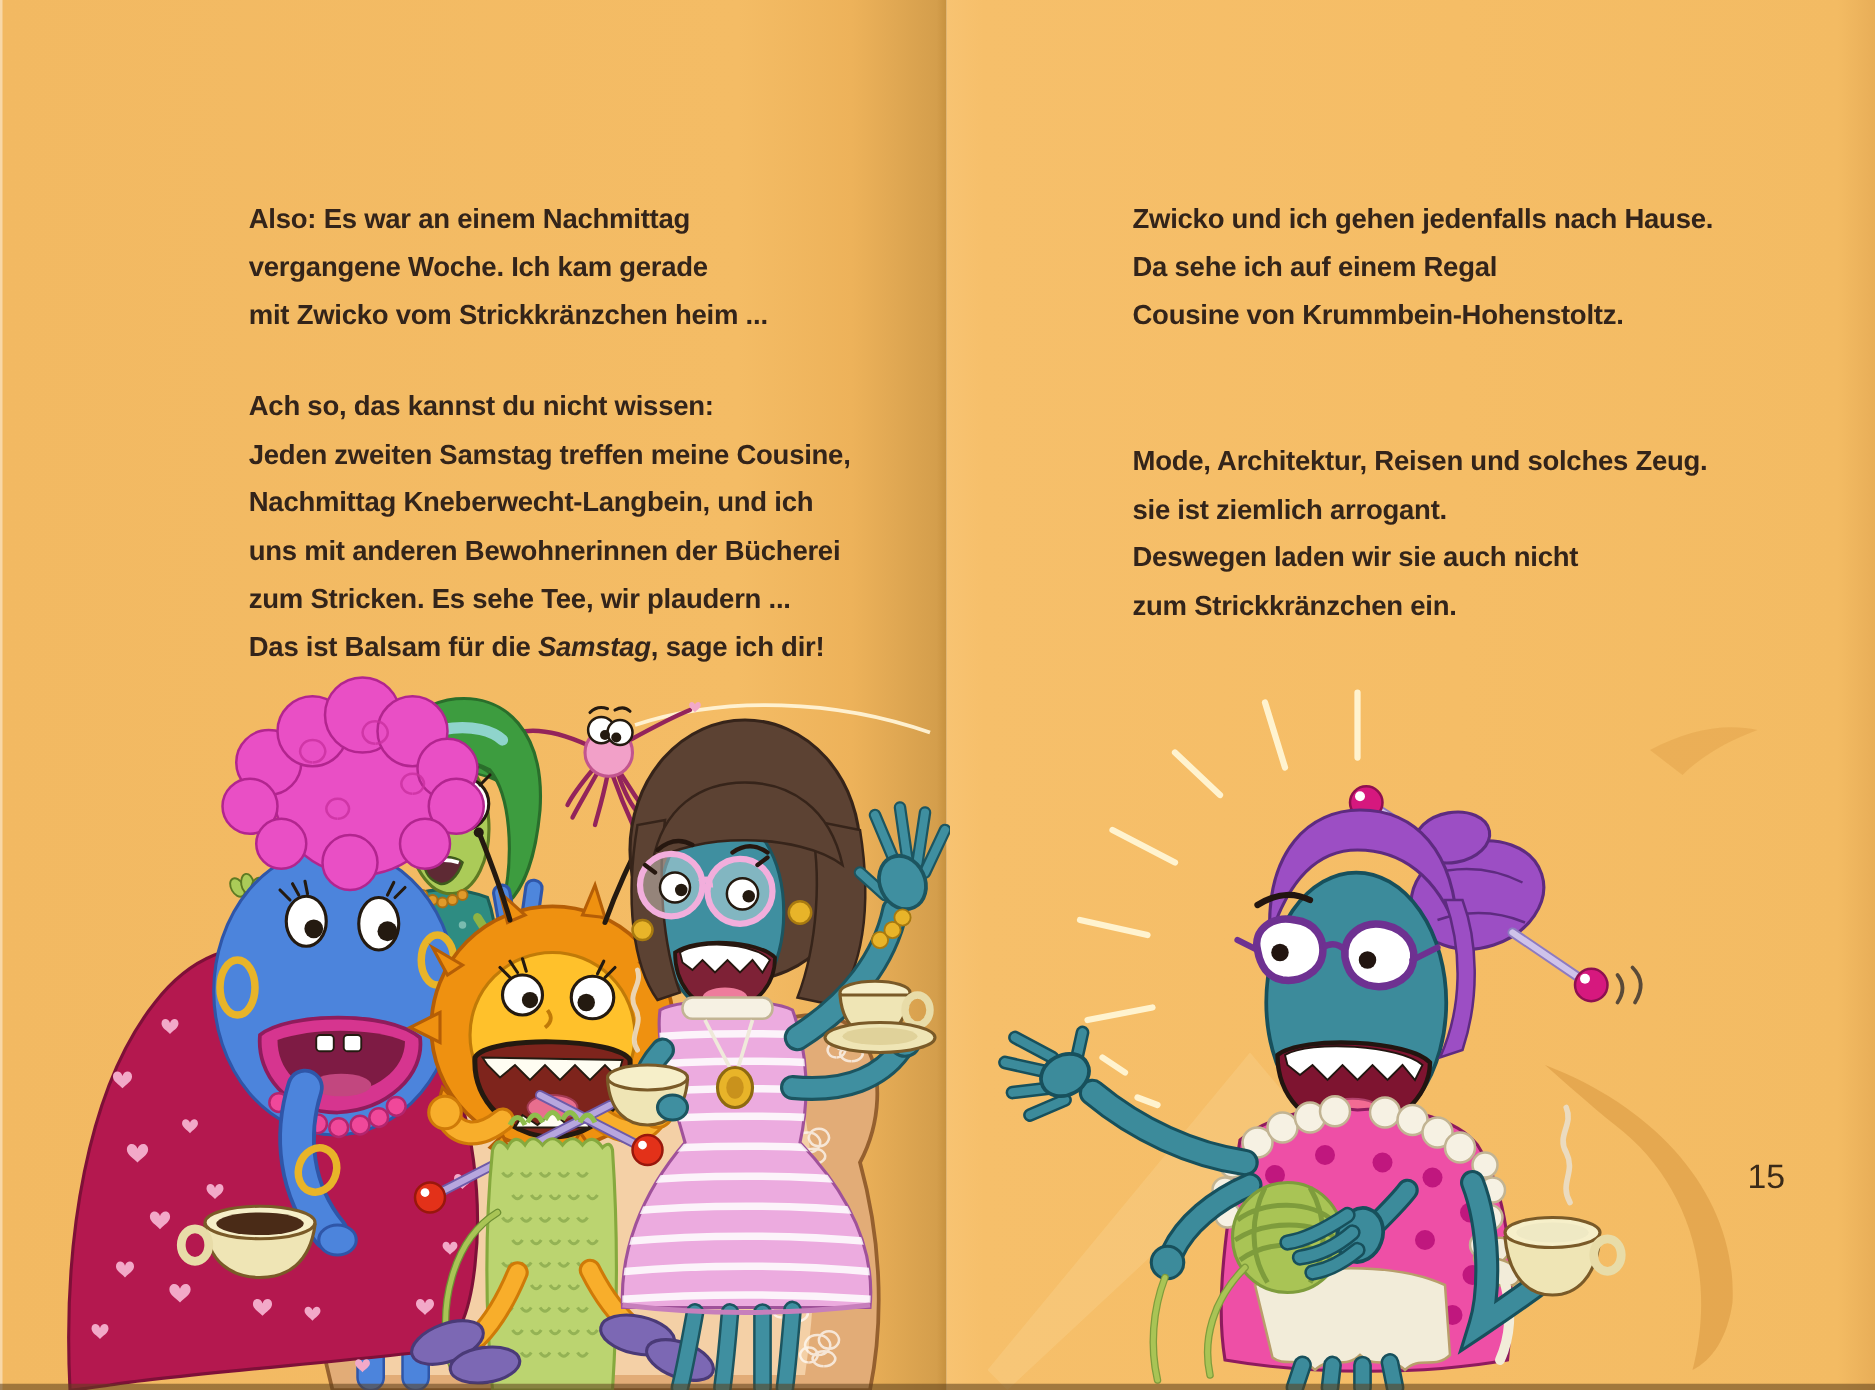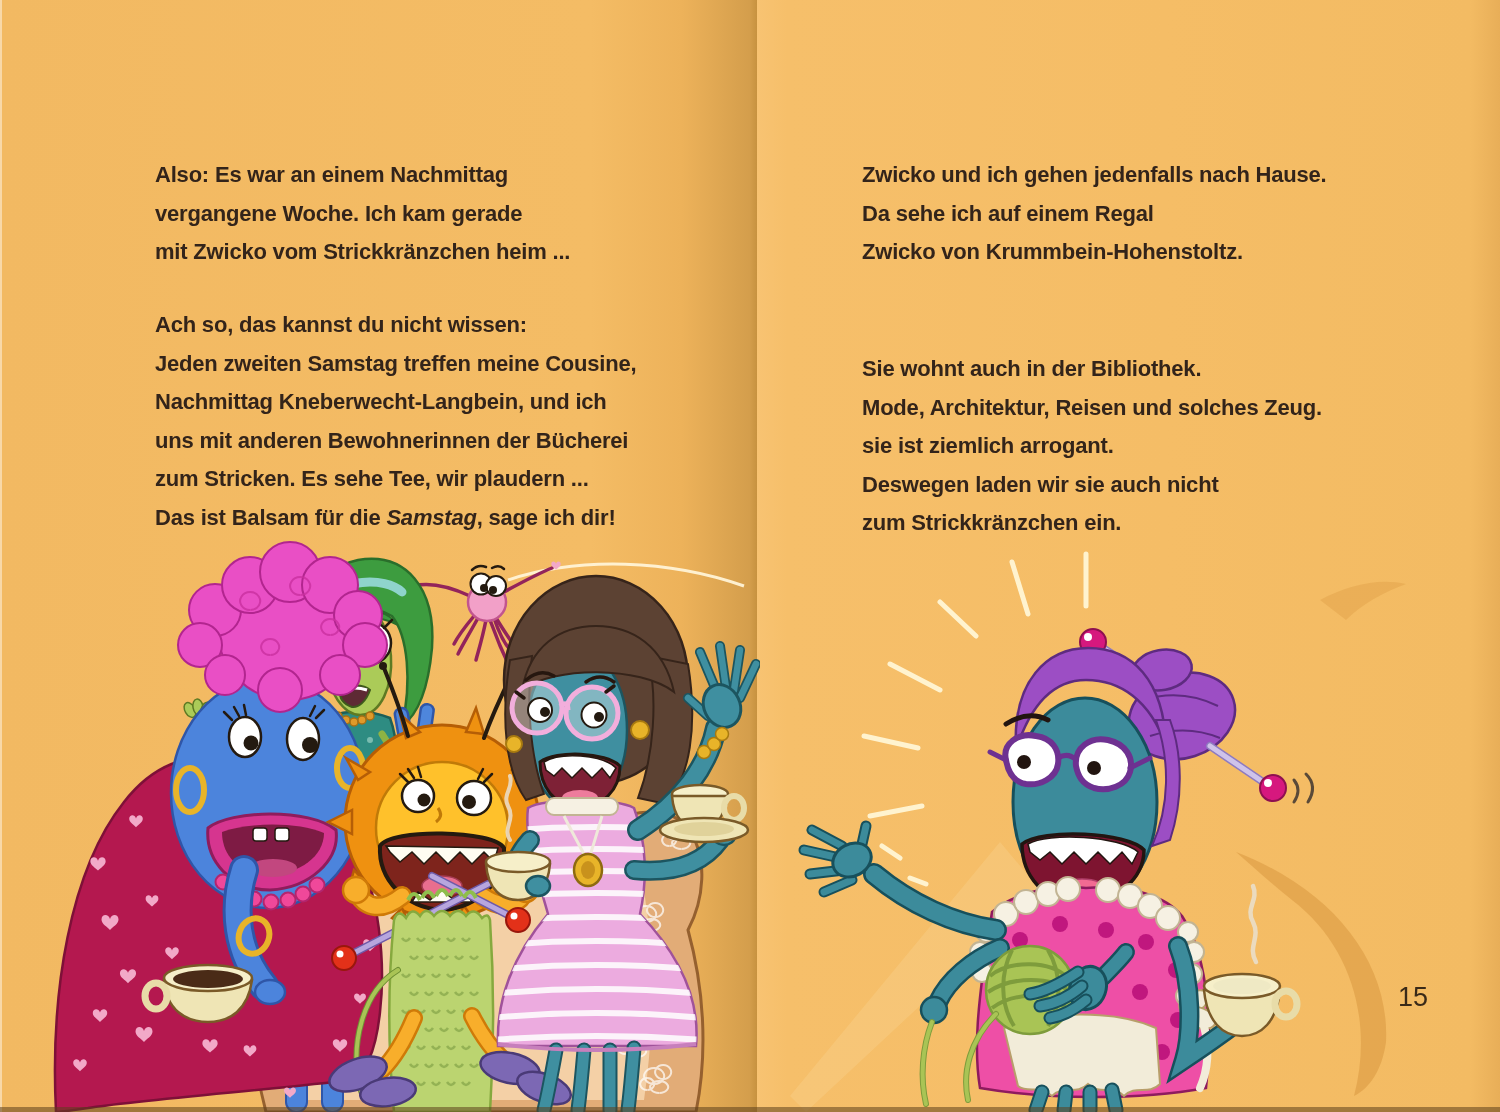--- a/index.html
+++ b/index.html
@@ -8,27 +8,27 @@
   .page{position:absolute;top:0;height:1112px;}
   .page-left{left:0;width:757px;
     background:linear-gradient(90deg,#F2B962 0%,#F4BC65 78%,#EDB25A 90%,#D49E4C 99%,#C7923F 100%);}
   .page-right{left:757px;width:743px;
     background:linear-gradient(90deg,#F8C372 0%,#F6BF6A 4%,#F5BD66 55%,#F3BB63 96%,#E8AE58 100%);}
   .edge-sliver{position:absolute;left:0;top:0;width:2px;height:1112px;
     background:rgba(255,255,255,.45);}
   .bottom-edge{position:absolute;left:0;bottom:0;width:1500px;height:5px;
     background:rgba(92,64,27,.55);}
   .text-block{position:absolute;font-size:22px;font-weight:bold;line-height:38.6px;
-    letter-spacing:-0.2px;color:#33241A;white-space:nowrap;}
+    letter-spacing:-0.2px;color:#33241A;white-space:nowrap;margin-left:44px;}
   .text-block em{font-style:italic;}
   .tb-l1{left:155px;top:156px;}
   .tb-l2{left:155px;top:306px;}
   .tb-r1{left:862px;top:156px;}
   .tb-r2{left:862px;top:350px;}
-  .page-number{position:absolute;left:1398px;top:982px;font-size:27px;font-weight:normal;
+  .page-number{position:absolute;left:1398px;top:926px;font-size:27px;font-weight:normal;
     color:#3A2A18;letter-spacing:0;}
   .illu{position:absolute;}
   .illu-left{left:40px;top:540px;width:720px;height:572px;}
   .illu-right{left:790px;top:540px;width:710px;height:572px;}
 </style>
 </head>
 <body>
 
 <div class="spread">
   <div class="page page-left"></div>
@@ -43,24 +43,23 @@
       <div class="line"><span>Ach so, das kannst du nicht wissen:</span></div>
       <div class="line"><span>Jeden zweiten Samstag treffen meine Cousine,</span></div>
       <div class="line"><span>Nachmittag Kneberwecht-Langbein, und ich</span></div>
       <div class="line"><span>uns mit anderen Bewohnerinnen der Bücherei</span></div>
       <div class="line"><span>zum Stricken. Es sehe Tee, wir plaudern ...</span></div>
       <div class="line"><span>Das ist Balsam für die </span><em>Samstag</em><span>, sage ich dir!</span></div>
     </div>
   <div class="text-block tb-r1">
       <div class="line"><span>Zwicko und ich gehen jedenfalls nach Hause.</span></div>
       <div class="line"><span>Da sehe ich auf einem Regal</span></div>
-      <div class="line"><span>Zwicko von Krummbein-Hohenstoltz.</span></div>
+      <div class="line"><span>Cousine von Krummbein-Hohenstoltz.</span></div>
     </div>
   <div class="text-block tb-r2">
-      <div class="line"><span>Sie wohnt auch in der Bibliothek.</span></div>
       <div class="line"><span>Mode, Architektur, Reisen und solches Zeug.</span></div>
       <div class="line"><span>sie ist ziemlich arrogant.</span></div>
       <div class="line"><span>Deswegen laden wir sie auch nicht</span></div>
       <div class="line"><span>zum Strickkränzchen ein.</span></div>
     </div>
 
   <svg class="illu illu-left" viewBox="0 0 720 572">
     <defs>
       <g id="scrib">
         <path d="M0,0 a10,8 0 1 1 .3,0 M9,-5 a8,7 0 1 1 .3,0 M-7,6 a7,6 0 1 1 .3,0 M5,9 a9,6 0 1 1 .3,0" fill="none" stroke="#FFFFFF" stroke-width="2" opacity="0.7"></path>

